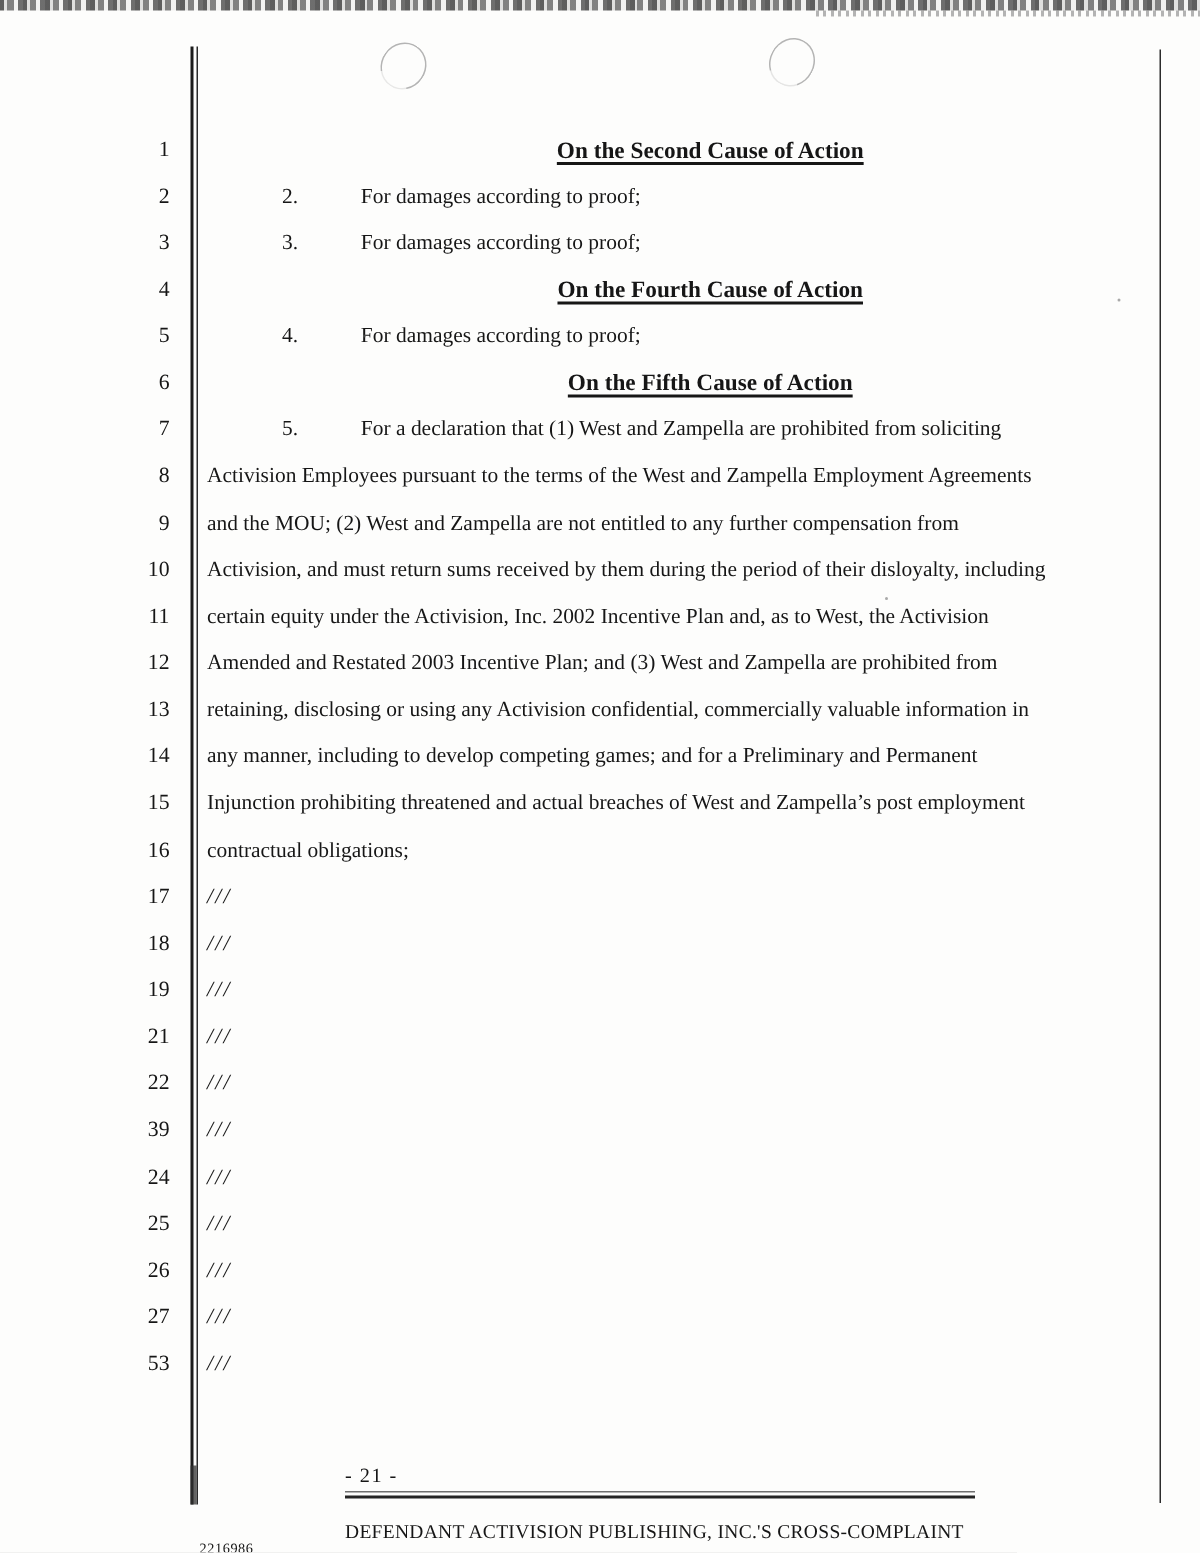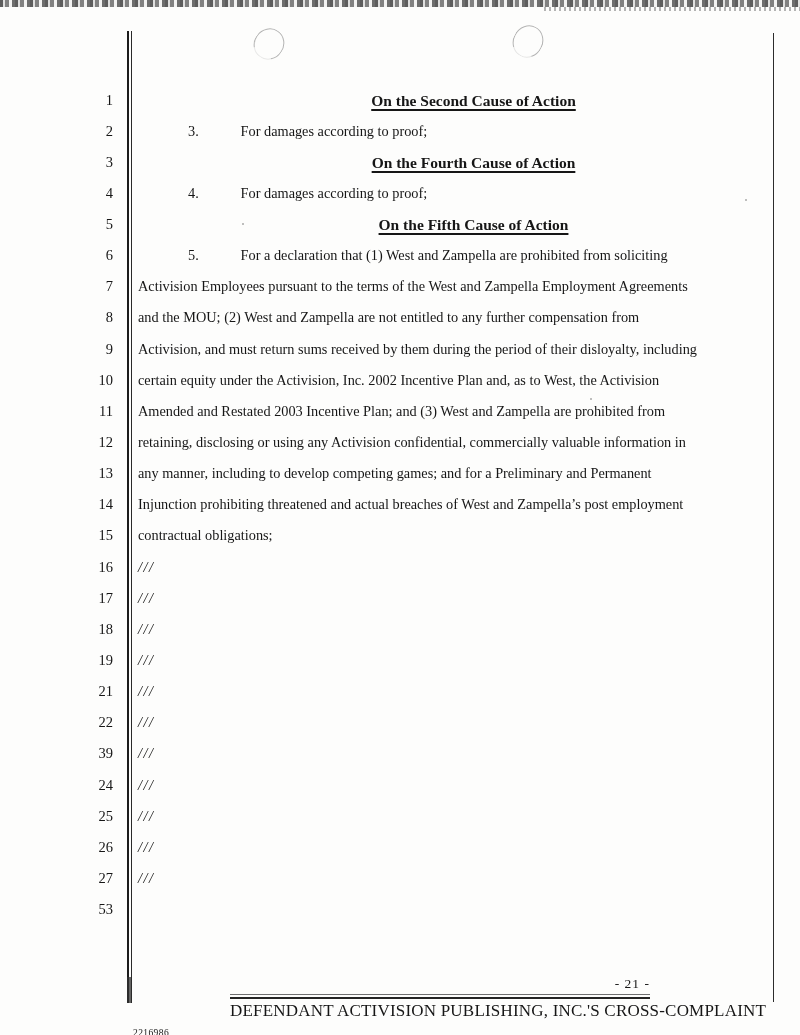--- a/index.html
+++ b/index.html
@@ -116,33 +116,33 @@
     font-style: italic;
     font-size: 14.5px;
     letter-spacing: 1.5px;
   }
 
   
   .footer {
     position: absolute;
     left: 230px; top: 974px;
     width: 420px;
-    text-align: right;
+    text-align: left;
   }
   .footer-pagenum {
     height: 19px;
     line-height: 19px;
     font-size: 13.5px;
     letter-spacing: 1px;
   }
   .footer-rule-1 { height: 1px; background: #6f6f6f; margin-top: 1px; }
   .footer-rule-2 { height: 2px; background: #242424; margin-top: 2px; }
   .footer-title {
-    margin-top: 2px;
-    font-size: 17px;
+    margin-top: 14px;
+    font-size: 13px;
     letter-spacing: .2px;
     white-space: nowrap;
   }
   .doc-id {
     position: absolute;
     left: 133px; top: 1028px;
     font-size: 9.5px;
     letter-spacing: .4px;
   }
 
@@ -196,20 +196,24 @@
       <div class="lnum"><span>27</span></div>
       <div class="lnum"><span>53</span></div>
     </div>
 
   <div class="content">
       <div class="crow style-heading">
       
       <span class="row-text">On the Second Cause of Action</span>
     </div>
       <div class="crow style-numbered">
+      <span class="row-num">2.</span>
+      <span class="row-text">For damages according to proof;</span>
+    </div>
+      <div class="crow style-numbered">
       <span class="row-num">3.</span>
       <span class="row-text">For damages according to proof;</span>
     </div>
       <div class="crow style-heading">
       
       <span class="row-text">On the Fourth Cause of Action</span>
     </div>
       <div class="crow style-numbered">
       <span class="row-num">4.</span>
       <span class="row-text">For damages according to proof;</span>

